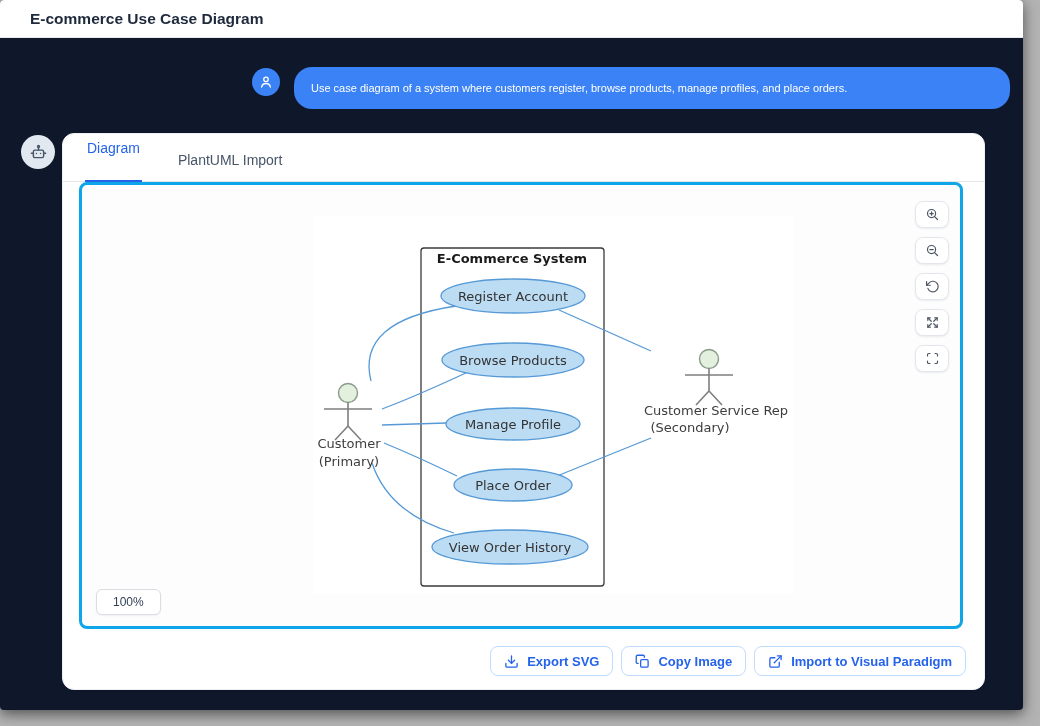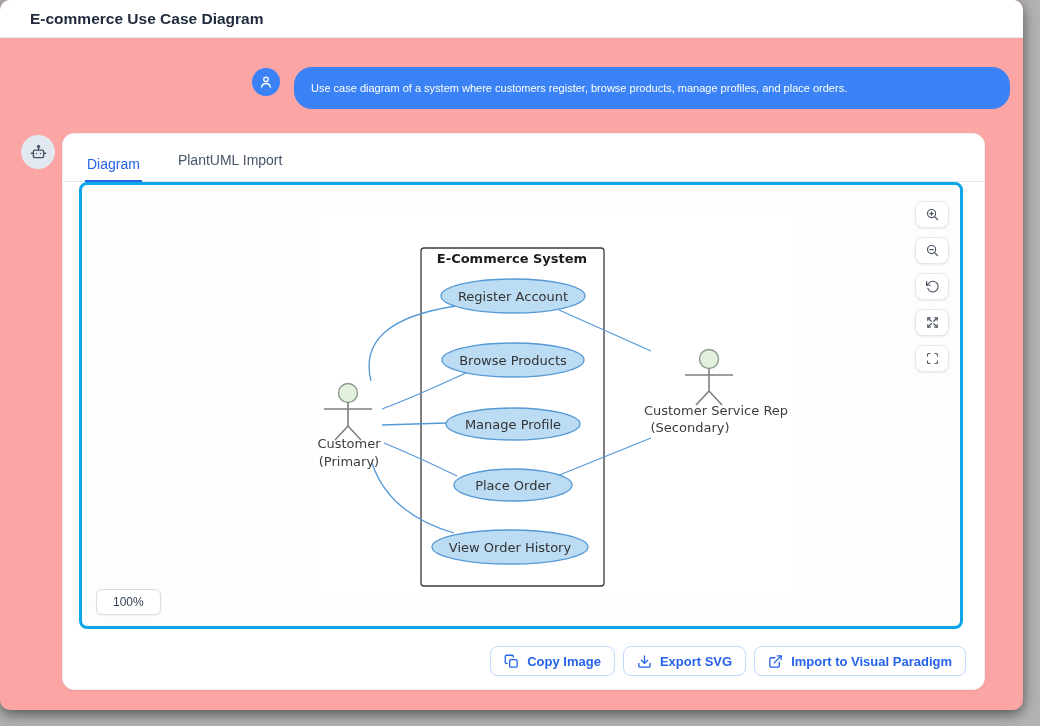--- a/index.html
+++ b/index.html
@@ -4,21 +4,21 @@
 <style>
   * { margin:0; padding:0; box-sizing:border-box; }
   html,body { width:1040px; height:726px; }
   body {
     background:#b3b3b3;
     font-family:"Liberation Sans", sans-serif;
     position:relative; overflow:hidden;
   }
   .window {
     position:absolute; left:0; top:0; width:1023px; height:710px;
-    background:#fca5a5; border-radius:10px; overflow:hidden;
+    background:#0f172a; border-radius:4px; overflow:hidden;
     box-shadow:0 4px 14px rgba(0,0,0,.55);
   }
   .header {
     height:38px; background:#fff; border-bottom:1px solid #e8eaee;
     display:flex; align-items:center; padding:0 30px;
   }
   .header-title { font-size:15.5px; font-weight:700; color:#1e293b; }
 
   .chat-row { position:absolute; left:252px; top:67px; right:13px; display:flex; gap:14px; align-items:flex-start; }
   .user-avatar {
@@ -43,21 +43,21 @@
     box-shadow:0 1px 3px rgba(15,23,42,.06);
   }
   .tabbar {
     height:48px; display:flex; align-items:flex-end; gap:34px;
     padding:0 22px; border-bottom:1px solid #e5e7eb;
   }
   .tab {
     padding:0 2px 13px; font-size:14px; font-weight:500; color:#475569;
     background:none; border:none; cursor:pointer; font-family:inherit;
   }
-  .tab.active { color:#2563eb; border-bottom:2px solid #2563eb; margin-bottom:-1px; padding-bottom:8px; }
+  .tab.active { color:#2563eb; border-bottom:2px solid #2563eb; margin-bottom:-1px; padding-bottom:24px; }
 
   .viewport {
     position:absolute; left:16px; top:48px; width:884px; height:447px;
     border:3px solid #0ea5e9; border-radius:8px; background:#fdfdfe; overflow:hidden;
   }
   .diagram-image { position:absolute; left:232px; top:31px; width:480px; height:378px; background:#fff; }
   .diagram-image svg { overflow:visible; display:block; }
 
   .zoom-controls { position:absolute; right:11px; top:16px; display:flex; flex-direction:column; gap:9px; }
   .zctl {
@@ -206,32 +206,32 @@
           </svg>
         </button>
       </div>
 
       <div class="zoom-badge">100%</div>
     </div>
 
     <div class="footer">
       <button class="fbtn">
         <svg width="15" height="15" viewBox="0 0 24 24" fill="none" stroke="currentColor" stroke-width="2.1" stroke-linecap="round" stroke-linejoin="round">
-          <rect x="9" y="9" width="12" height="12" rx="2"></rect>
-            <path d="M5 15H4a2 2 0 0 1-2-2V4a2 2 0 0 1 2-2h9a2 2 0 0 1 2 2v1"></path>
-        </svg>
-        <span>Copy Image</span>
+          <path d="M21 15v4a2 2 0 0 1-2 2H5a2 2 0 0 1-2-2v-4"></path>
+            <polyline points="7 10 12 15 17 10"></polyline>
+            <line x1="12" y1="3" x2="12" y2="15"></line>
+        </svg>
+        <span>Export SVG</span>
       </button>
       <button class="fbtn">
         <svg width="15" height="15" viewBox="0 0 24 24" fill="none" stroke="currentColor" stroke-width="2.1" stroke-linecap="round" stroke-linejoin="round">
-          <path d="M21 15v4a2 2 0 0 1-2 2H5a2 2 0 0 1-2-2v-4"></path>
-            <polyline points="7 10 12 15 17 10"></polyline>
-            <line x1="12" y1="3" x2="12" y2="15"></line>
-        </svg>
-        <span>Export SVG</span>
+          <rect x="9" y="9" width="12" height="12" rx="2"></rect>
+            <path d="M5 15H4a2 2 0 0 1-2-2V4a2 2 0 0 1 2-2h9a2 2 0 0 1 2 2v1"></path>
+        </svg>
+        <span>Copy Image</span>
       </button>
       <button class="fbtn">
         <svg width="15" height="15" viewBox="0 0 24 24" fill="none" stroke="currentColor" stroke-width="2.1" stroke-linecap="round" stroke-linejoin="round">
           <path d="M18 13v6a2 2 0 0 1-2 2H5a2 2 0 0 1-2-2V8a2 2 0 0 1 2-2h6"></path>
             <polyline points="15 3 21 3 21 9"></polyline>
             <line x1="10" y1="14" x2="21" y2="3"></line>
         </svg>
         <span>Import to Visual Paradigm</span>
       </button>
     </div>

